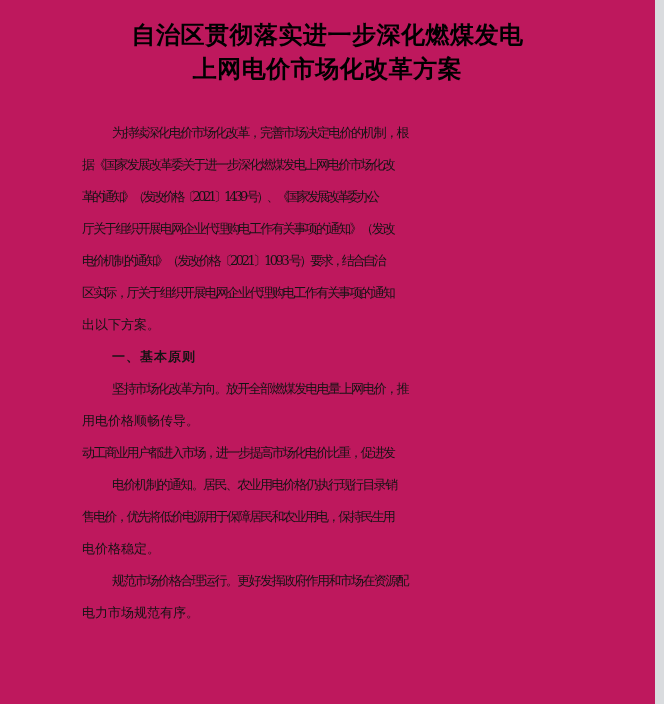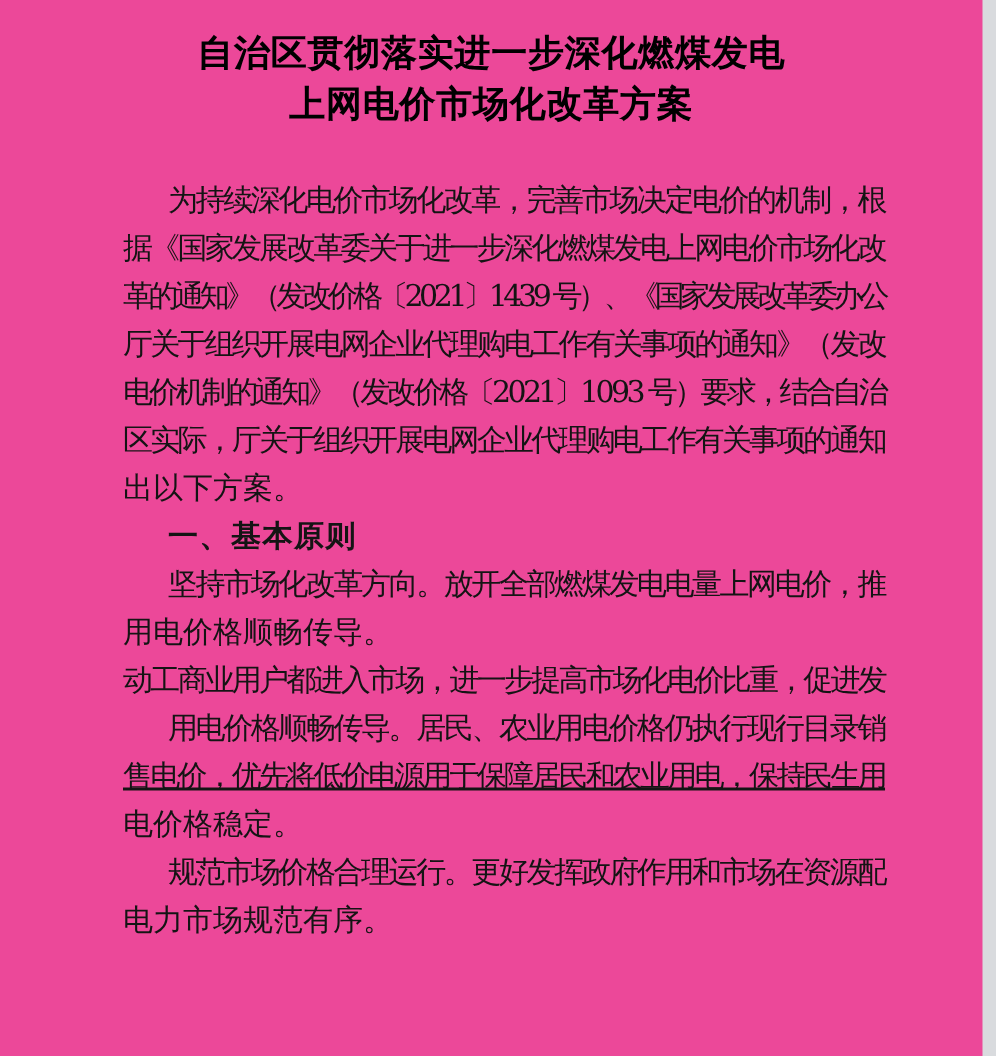--- a/index.html
+++ b/index.html
@@ -10,21 +10,21 @@
     width: 664px;
     height: 704px;
     overflow: hidden;
     background: #ffffff;
     font-family: "DejaVu Serif", "Liberation Serif", serif;
   }
   .page {
     position: relative;
     width: 664px;
     height: 704px;
-    background: #ec4899;
+    background: #be185d;
   }
   .right-gutter {
     position: absolute;
     top: 0;
     right: 0;
     width: 9px;
     height: 100%;
     background: #d9dbde;
   }
   .doc-title {
@@ -36,21 +36,21 @@
   .title-line {
     font-size: 24px;
     font-weight: bold;
     line-height: 34px;
     letter-spacing: 0.5px;
     white-space: nowrap;
   }
   .doc-body {
     margin: 31px 0 6px 82px;
     width: 508px;
-    font-size: 20px;
+    font-size: 13px;
     line-height: 32px;
     color: #141414;
   }
   .line {
     white-space: nowrap;
     height: 32px;
     overflow: visible;
   }
   .line.indent {
     padding-left: 30px;
@@ -76,22 +76,22 @@
       <div class="line" style="letter-spacing: -1.85714px;"><span>据《国家发展改革委关于进一步深化燃煤发电上网电价市场化改</span></div>
       <div class="line" style="letter-spacing: -2.94577px;"><span>革的通知》（发改价格〔2021〕1439 号）、《国家发展改革委办公</span></div>
       <div class="line" style="letter-spacing: -1.85714px;"><span>厅关于组织开展电网企业代理购电工作有关事项的通知》（发改</span></div>
       <div class="line" style="letter-spacing: -2.42898px;"><span>电价机制的通知》（发改价格〔2021〕1093 号）要求，结合自治</span></div>
       <div class="line" style="letter-spacing: -1.85714px;"><span>区实际，厅关于组织开展电网企业代理购电工作有关事项的通知</span></div>
       <div class="line end"><span>出以下方案。</span></div>
       <div class="line indent end heading"><span>一、基本原则</span></div>
       <div class="line indent" style="letter-spacing: -1.61538px;"><span>坚持市场化改革方向。放开全部燃煤发电电量上网电价，推</span></div>
       <div class="line end"><span>用电价格顺畅传导。</span></div>
       <div class="line" style="letter-spacing: -1.85714px;"><span>动工商业用户都进入市场，进一步提高市场化电价比重，促进发</span></div>
-      <div class="line indent" style="letter-spacing: -1.61538px;"><span>用电价格顺畅传导。居民、农业用电价格仍执行现行目录销</span></div>
-      <div class="line" style="letter-spacing: -1.85714px; text-decoration: underline;"><span>售电价，优先将低价电源用于保障居民和农业用电，保持民生用</span></div>
+      <div class="line indent" style="letter-spacing: -1.61538px;"><span>电价机制的通知。居民、农业用电价格仍执行现行目录销</span></div>
+      <div class="line" style="letter-spacing: -1.85714px;"><span>售电价，优先将低价电源用于保障居民和农业用电，保持民生用</span></div>
       <div class="line end"><span>电价格稳定。</span></div>
       <div class="line indent" style="letter-spacing: -1.61538px;"><span>规范市场价格合理运行。更好发挥政府作用和市场在资源配</span></div>
       <div class="line end"><span>电力市场规范有序。</span></div>
     </div>
 
   <div class="right-gutter"></div>
 
 </div>
 
 </body></html>

